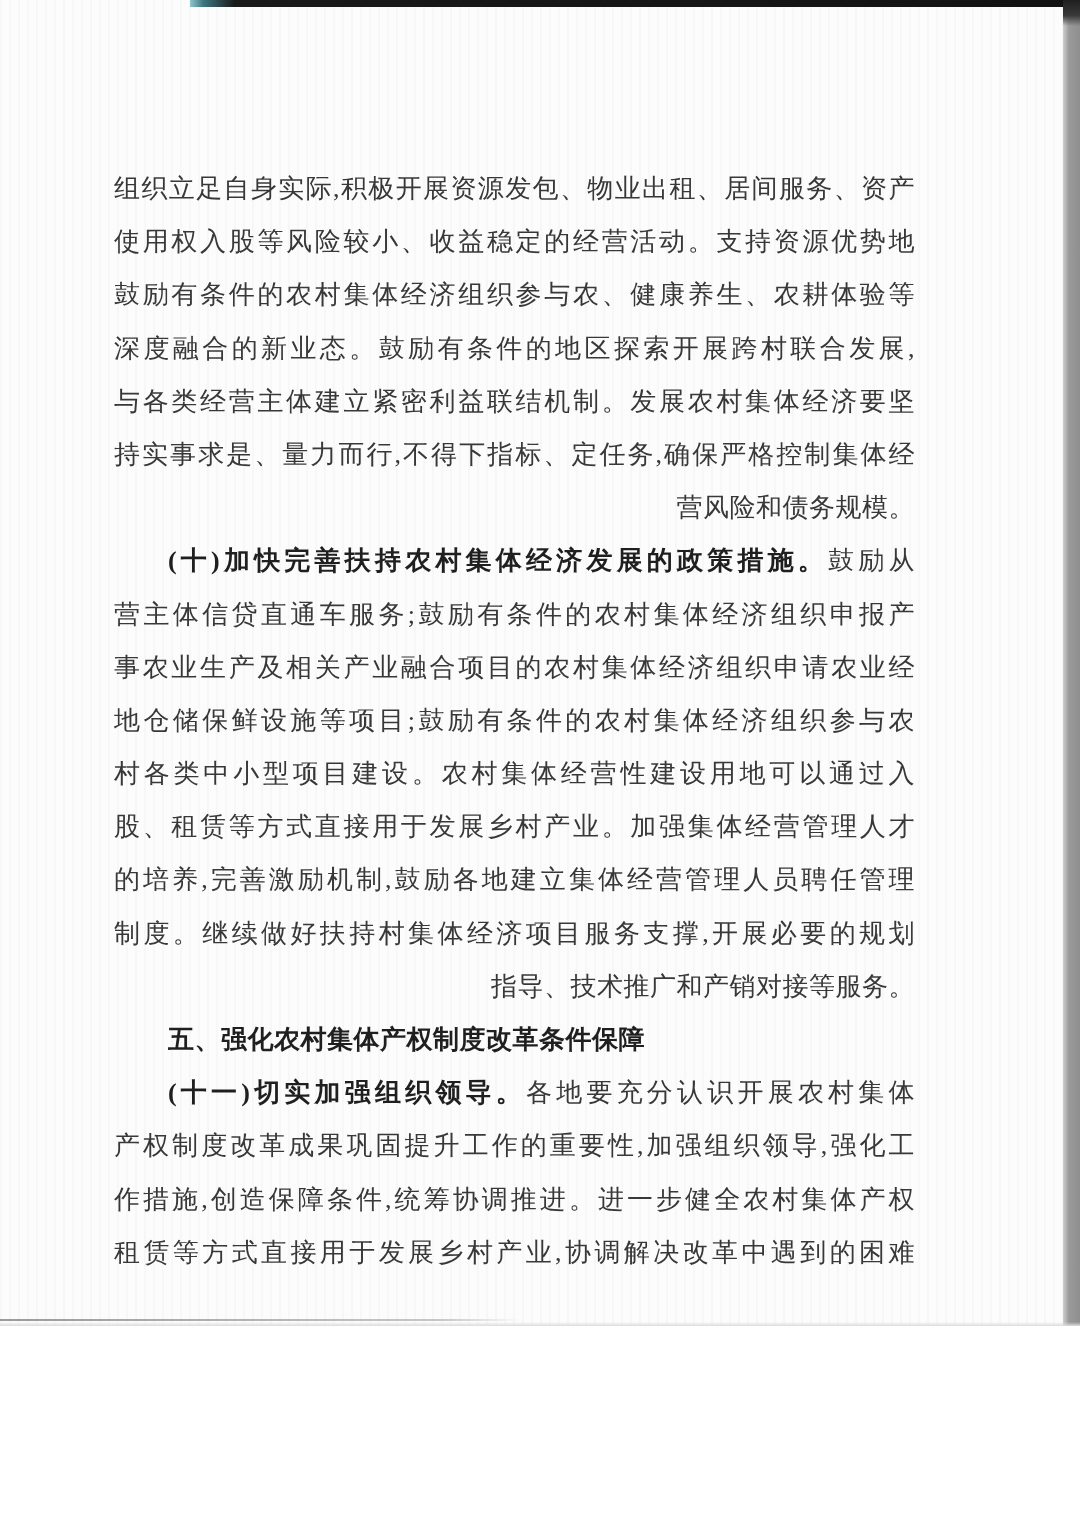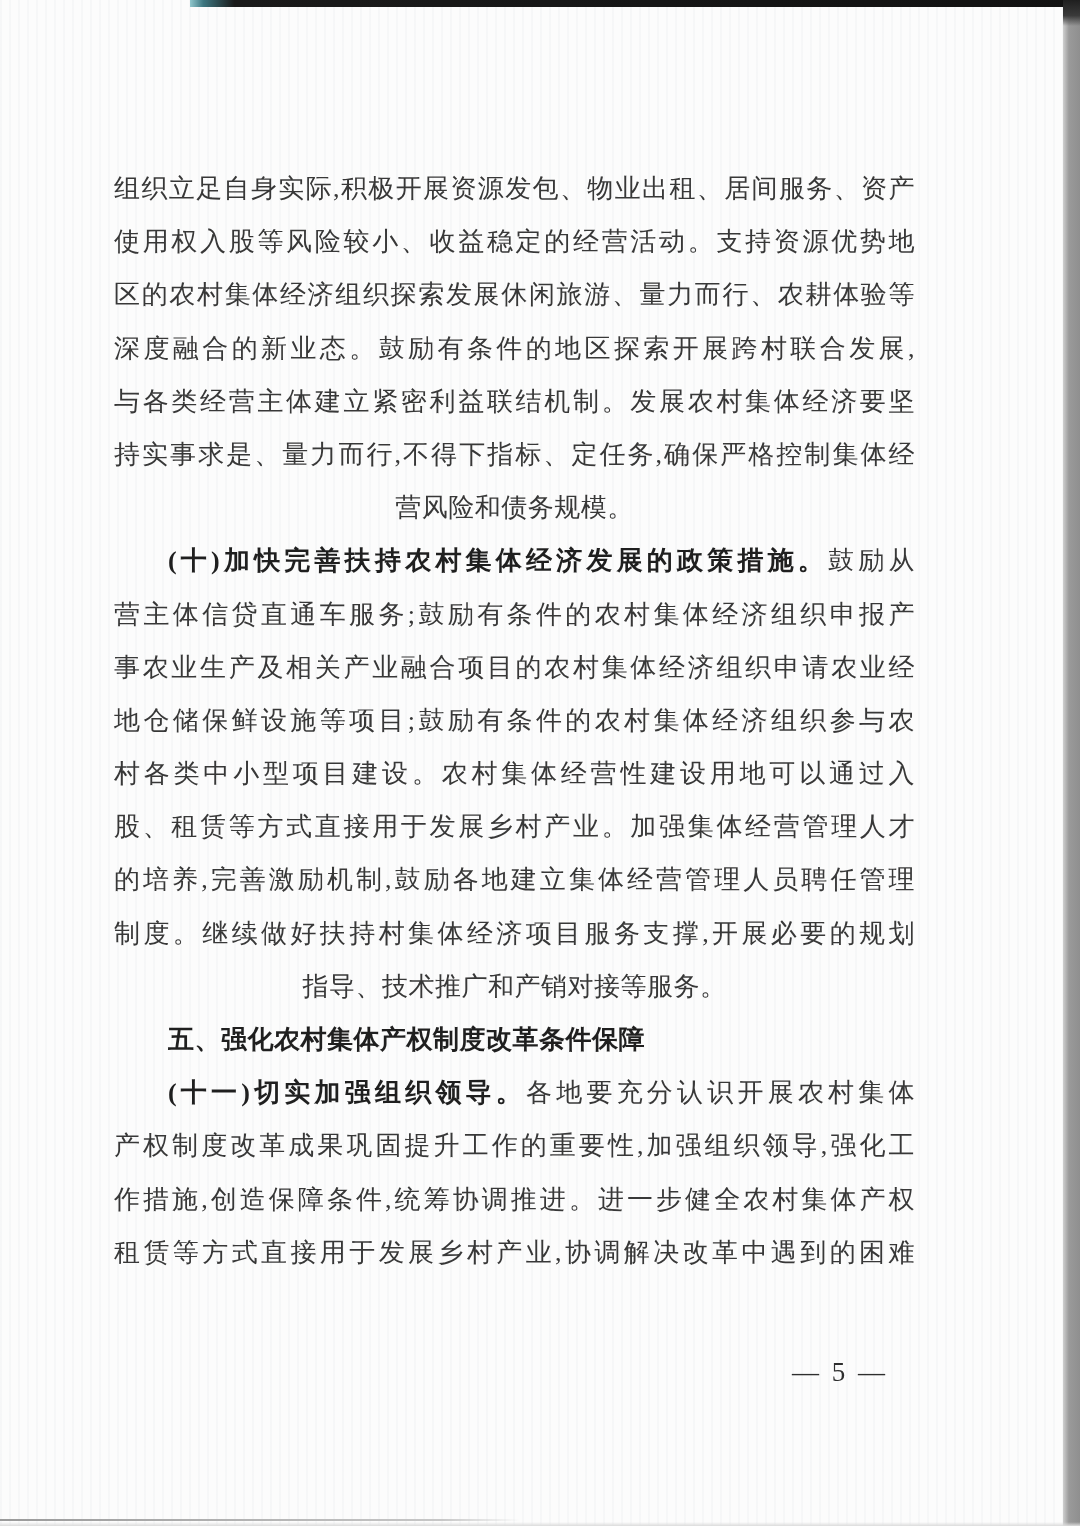--- a/index.html
+++ b/index.html
@@ -3,21 +3,21 @@
 <meta charset="utf-8">
 <style>
   html, body { margin: 0; padding: 0; }
   body {
     width: 1080px; height: 1526px;
     font-family: "Liberation Serif", serif;
     background: #ffffff;
   }
   .page {
     position: relative;
-    width: 1080px; height: 1526px;
+    width: 1080px; height: 1326px;
     overflow: hidden;
     background-color: #fcfcfc;
     background-image: repeating-linear-gradient(90deg,
       rgba(188,196,204,0.09) 0px, rgba(188,196,204,0.09) 2px,
       rgba(255,255,255,0) 2px, rgba(255,255,255,0) 9px);
   }
   
   .scan-top-strip {
     position: absolute; top: 0; left: 190px; right: 0; height: 7px;
     background: linear-gradient(90deg, #8fc6cc 0%, #3d7680 1.5%, #1a1a1a 5%, #121212 100%);
@@ -39,21 +39,21 @@
     background: linear-gradient(0deg, #dcdcdc, rgba(220,220,220,0));
   }
   
   .text-block {
     position: absolute; top: 162px; left: 114px; width: 801px;
   }
   .line {
     height: 53.2px; line-height: 53.2px;
     font-size: 26px; color: #383838;
     letter-spacing: 0.5px;
-    text-align: center;
+    text-align: right;
   }
   .line.fill {
     text-align: justify;
     text-align-last: justify;
   }
   .line.indent { padding-left: 54px; }
   .seg.bold { font-weight: bold; color: #1f1f1f; }
   .line.heading {
     font-weight: bold; color: #1c1c1c;
     text-align: left; text-align-last: left;
@@ -71,21 +71,21 @@
 <div class="page">
   <div class="scan-top-strip"></div>
   <div class="scan-right-strip"></div>
   <div class="scan-corner-tr"></div>
   <div class="scan-bottom-line"></div>
   <div class="scan-bottom-fade"></div>
 
   <div class="text-block">
       <div class="line fill"><span class="seg">组织立足自身实际,积极开展资源发包、物业出租、居间服务、资产</span></div>
       <div class="line fill"><span class="seg">使用权入股等风险较小、收益稳定的经营活动。支持资源优势地</span></div>
-      <div class="line fill"><span class="seg">区的农村集体经济组织探索发展休闲旅游、量力而行、农耕体验等</span></div>
+      <div class="line fill"><span class="seg">鼓励有条件的农村集体经济组织参与农、健康养生、农耕体验等</span></div>
       <div class="line fill"><span class="seg">深度融合的新业态。鼓励有条件的地区探索开展跨村联合发展,</span></div>
       <div class="line fill"><span class="seg">与各类经营主体建立紧密利益联结机制。发展农村集体经济要坚</span></div>
       <div class="line fill"><span class="seg">持实事求是、量力而行,不得下指标、定任务,确保严格控制集体经</span></div>
       <div class="line"><span class="seg">营风险和债务规模。</span></div>
       <div class="line fill indent"><span class="seg bold">(十)加快完善扶持农村集体经济发展的政策措施。</span><span class="seg">鼓励从</span></div>
       <div class="line fill"><span class="seg">营主体信贷直通车服务;鼓励有条件的农村集体经济组织申报产</span></div>
       <div class="line fill"><span class="seg">事农业生产及相关产业融合项目的农村集体经济组织申请农业经</span></div>
       <div class="line fill"><span class="seg">地仓储保鲜设施等项目;鼓励有条件的农村集体经济组织参与农</span></div>
       <div class="line fill"><span class="seg">村各类中小型项目建设。农村集体经营性建设用地可以通过入</span></div>
       <div class="line fill"><span class="seg">股、租赁等方式直接用于发展乡村产业。加强集体经营管理人才</span></div>

